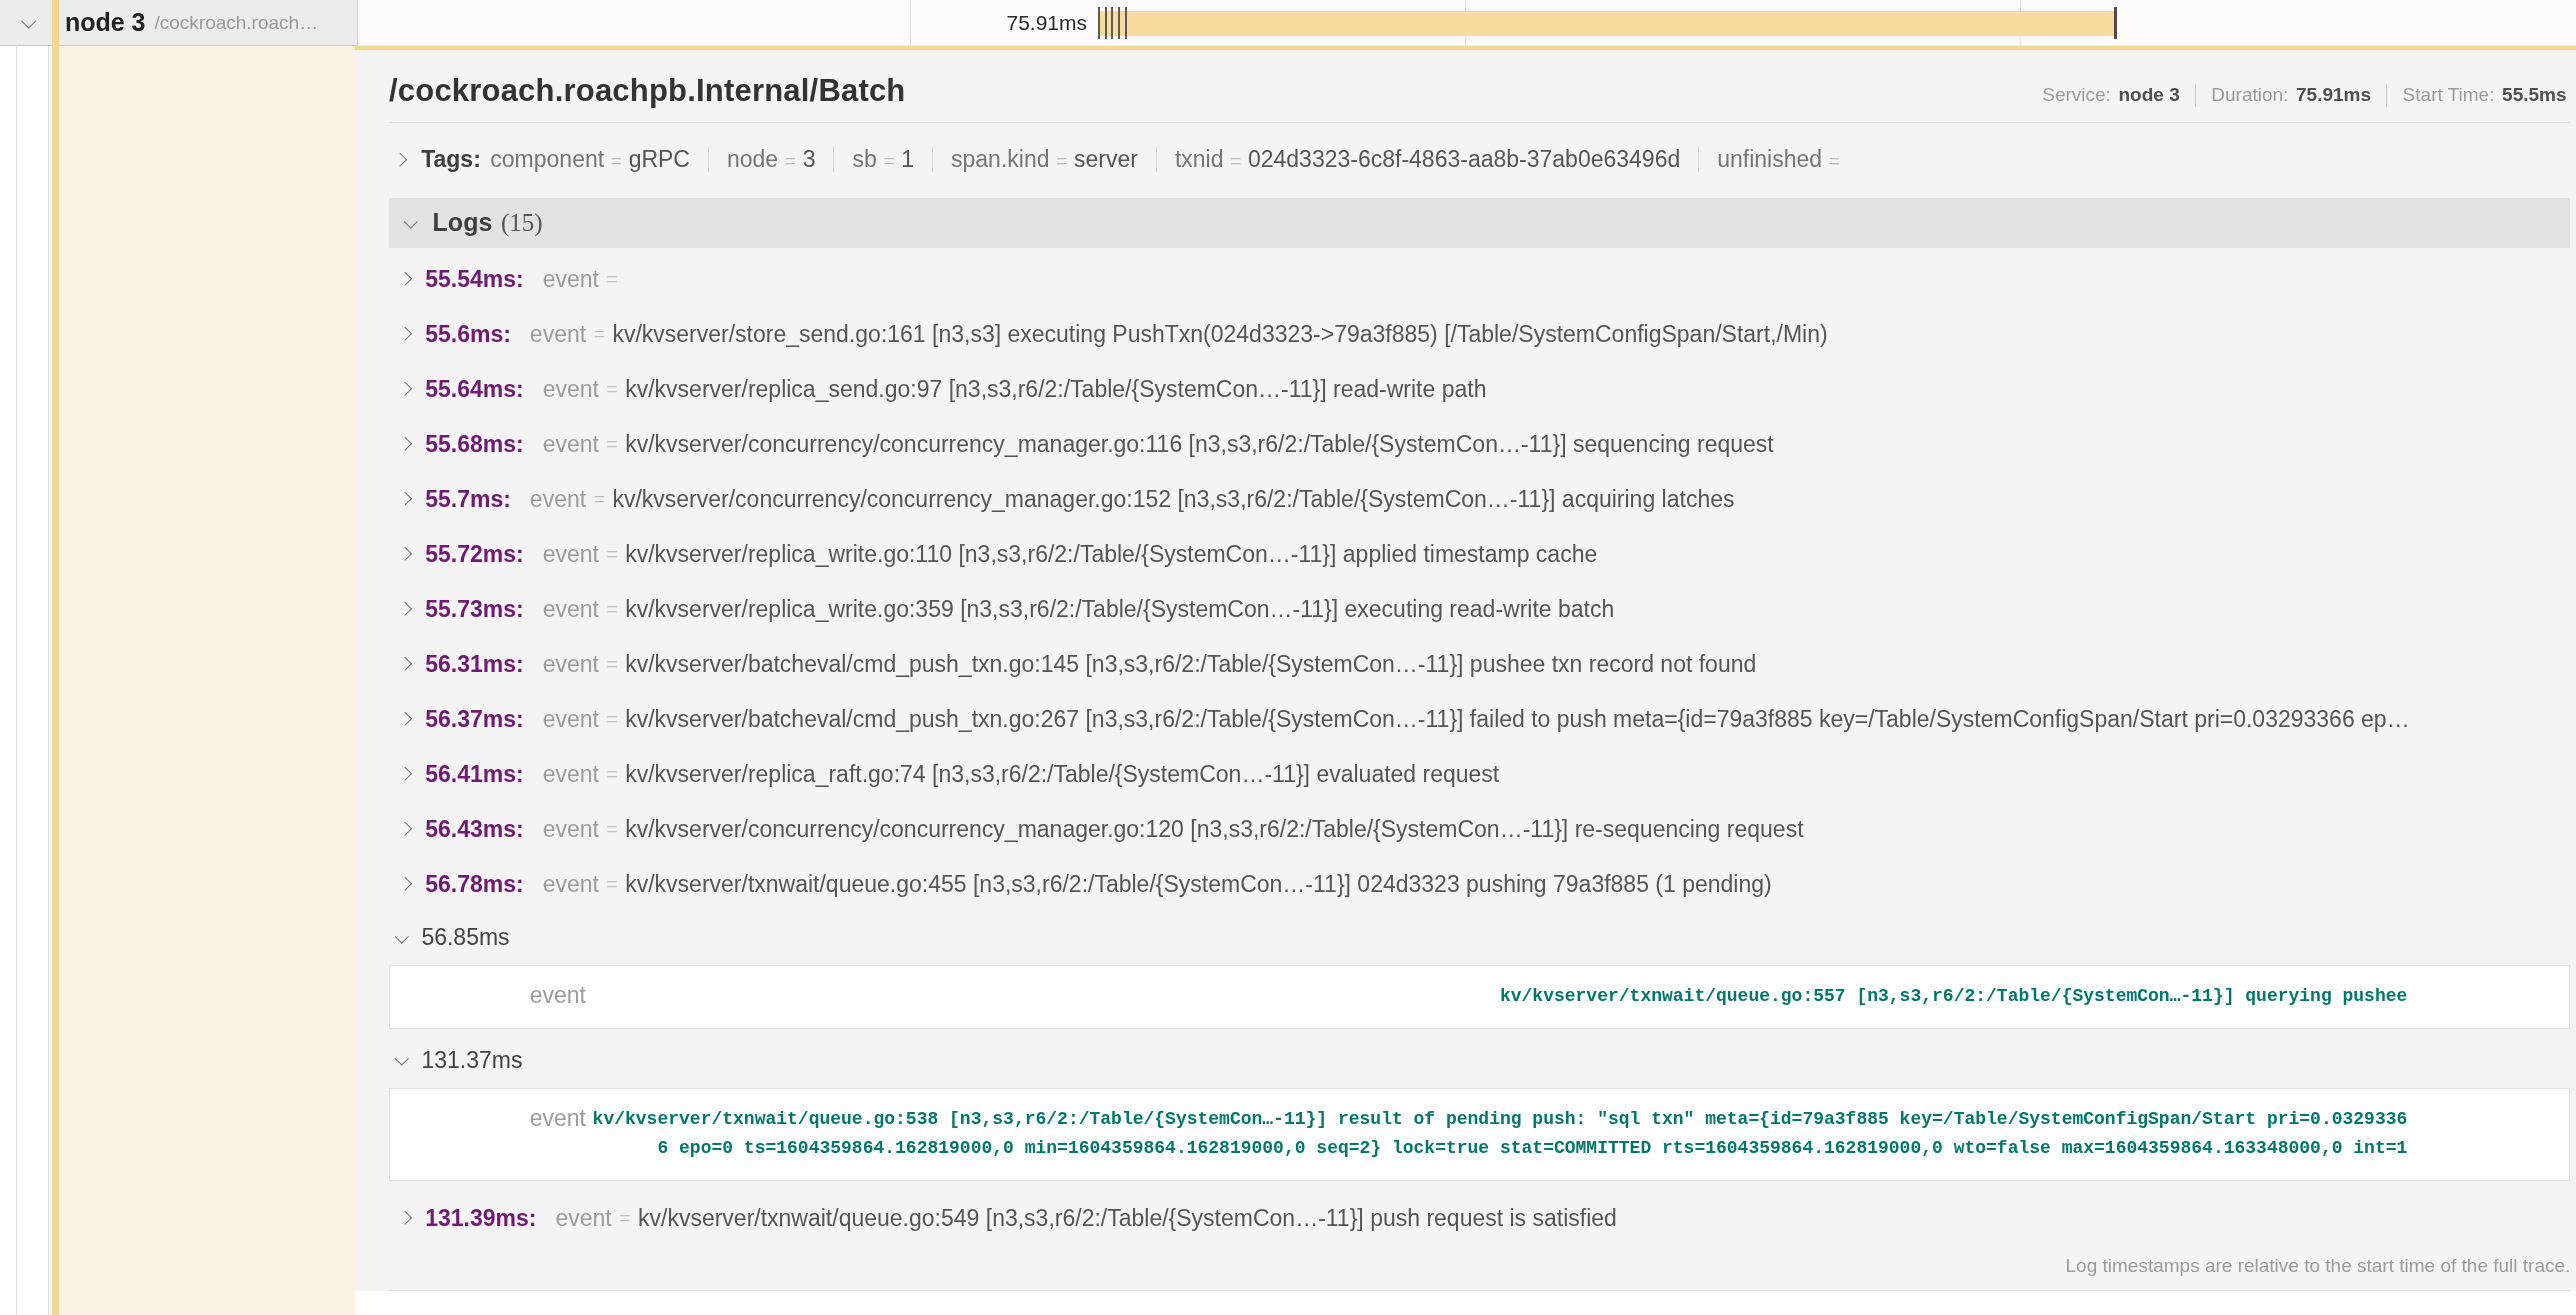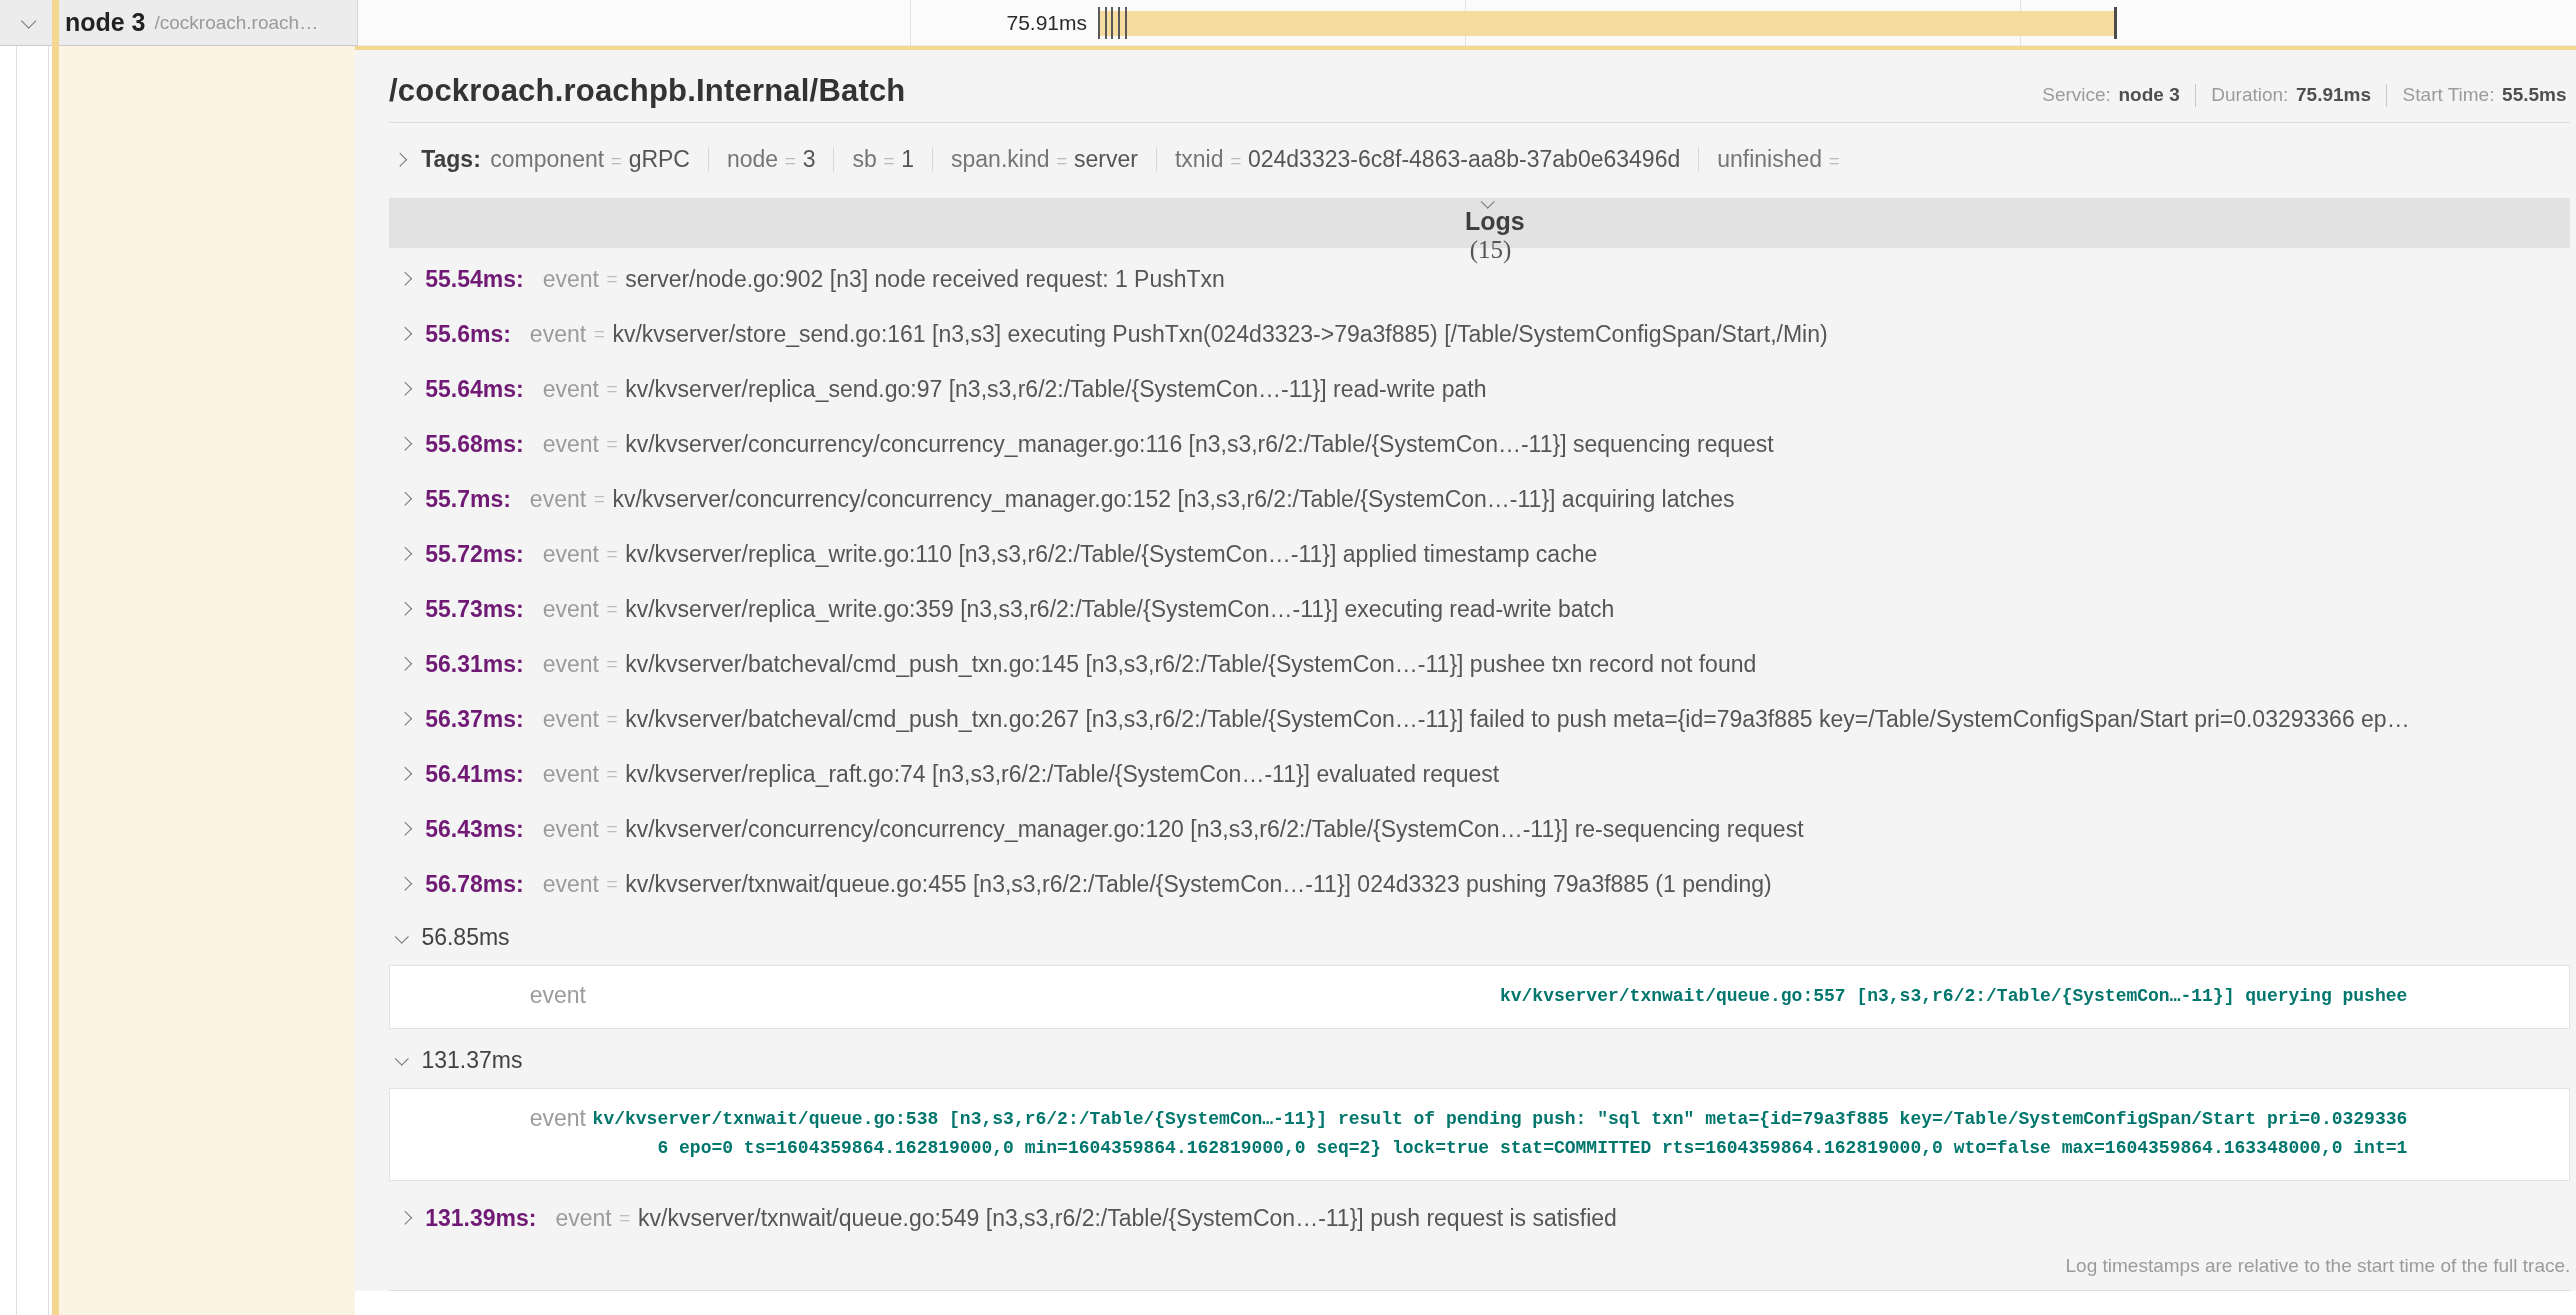--- a/index.html
+++ b/index.html
@@ -51,21 +51,21 @@
   .tags-row { display:flex; align-items:center; margin-top:21px; font-size:23px; min-height:30.5px; }
   .tags-row .chev { margin:0 0 0 5.7px; }
   .tags-label { font-weight:bold; color:#3e3e3e; margin:0 9.5px 0 17px; cursor:pointer; }
   .tag-item { display:flex; align-items:baseline; white-space:nowrap; }
   .tag-key { color:#757575; }
   .tag-eq { color:#bbbbbb; font-size:19px; margin:0 6.7px; }
   .tag-val { color:#555555; }
   .tag-sep { display:inline-block; width:1px; height:25px; background:#d8d8d8; margin:0 18px; align-self:center; }
   
   .logs-wrap { margin-top:23px; border-bottom:1px solid #dcdcdc; }
-  .logs-bar { background:#e2e2e2; height:50px; display:flex; align-items:center; padding-left:13.3px; cursor:pointer;flex-direction:column; }
+  .logs-bar { background:#e2e2e2; height:50px; display:flex; align-items:center; padding-left:13.3px; cursor:pointer; }
   .logs-bar .chev { margin-left:3.8px; }
   .logs-title { font-size:25px; font-weight:bold; color:#3e3e3e; margin-left:17px; }
   .logs-count { font-size:25px; color:#555; margin-left:8.6px; font-weight:normal;font-family:Liberation Serif, serif; }
   .log-list { padding-top:3.8px; }
   .log-row { display:flex; align-items:center; height:55px; padding-left:7.6px; font-size:23px; white-space:nowrap; overflow:hidden; cursor:pointer; }
   .log-row .chev { margin:0 0 0 3.8px; }
   .log-time { font-weight:bold; color:#701a75; margin-left:15.3px; }
   .log-key { color:#9b9b9b; margin-left:19px; }
   .log-eq { color:#bdbdbd; font-size:19px; margin:0 7.6px; }
   .log-msg { color:#555555; }
@@ -171,21 +171,20 @@
       <span class="logs-count">(15)</span>
     </div>
 
     <div class="log-list">
 
         <div class="log-row">
           <span class="chev right small"></span>
           <span class="log-time">55.54ms:</span>
           <span class="log-key">event</span>
           <span class="log-eq">=</span>
-          <span class="log-msg">server/node.go:902 [n3] node received request: 1 PushTxn</span>
         </div>
 
         <div class="log-row">
           <span class="chev right small"></span>
           <span class="log-time">55.6ms:</span>
           <span class="log-key">event</span>
           <span class="log-eq">=</span>
           <span class="log-msg">kv/kvserver/store_send.go:161 [n3,s3] executing PushTxn(024d3323-&gt;79a3f885) [/Table/SystemConfigSpan/Start,/Min)</span>
         </div>
 

